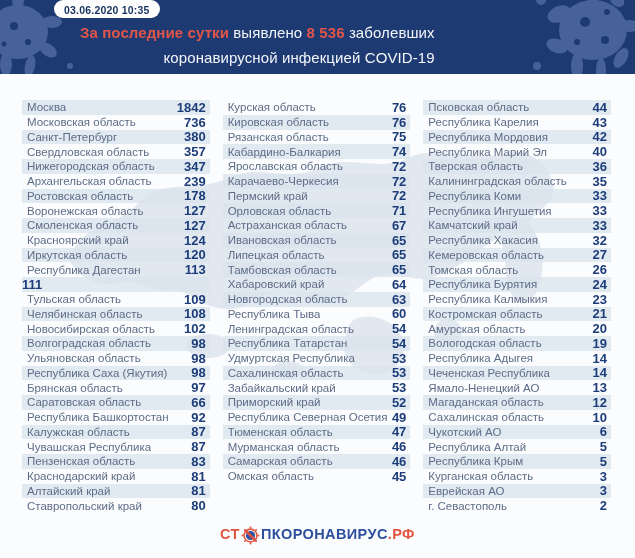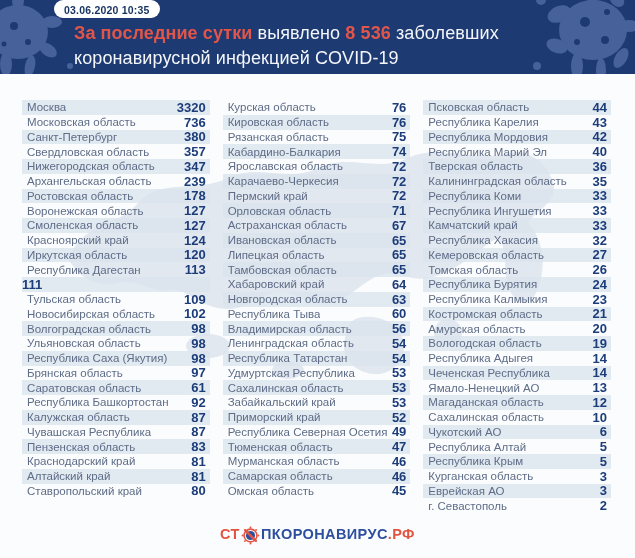--- a/index.html
+++ b/index.html
@@ -7,22 +7,22 @@
   .page{position:relative;width:635px;height:558px;background:#fbfcfd;overflow:hidden;}
 
   
   .header{position:relative;width:635px;height:74px;background:#1e3a72;overflow:hidden;}
   .splat{position:absolute;pointer-events:none;}
   .splat.right{right:-12px;top:-16px;}
   .splat.left{left:-30px;top:-8px;}
   .badge{position:absolute;left:54px;top:0;background:#ffffff;border-radius:9px;
          padding:2px 10px 2px 10px;height:14px;display:flex;align-items:flex-end;z-index:3;}
   .badge span{font-size:10.5px;font-weight:bold;color:#16315f;letter-spacing:.2px;}
-  .headline{position:absolute;left:74px;top:21px;z-index:2;font-size:18px;line-height:24.5px;
-            color:#f4f6fa;font-weight:500;letter-spacing:.1px;white-space:nowrap;}
+  .headline{position:absolute;left:80px;top:21px;z-index:2;font-size:15px;line-height:24.5px;
+            color:#f4f6fa;font-weight:500;letter-spacing:.1px;white-space:nowrap;text-align:right;}
   .headline .hl{color:#e25549;font-weight:bold;}
 
   
   .main{position:relative;width:635px;height:484px;}
   .map-watermark{position:absolute;left:58px;top:34px;z-index:0;opacity:.55;}
   .columns{position:relative;z-index:1;display:flex;gap:13px;padding:26px 24px 0 22px;}
   .col{flex:1;display:flex;flex-direction:column;min-width:0;}
   .row{display:flex;justify-content:space-between;align-items:center;height:14.75px;}
   .row.striped{background:rgba(219,227,237,0.8);}
   .region{font-size:11.5px;color:#5e6c87;padding-left:5px;white-space:nowrap;overflow:hidden;}
@@ -102,21 +102,21 @@
       <circle fill="#cfd9e6" cx="390" cy="225" r="14"></circle>
       <circle fill="#cfd9e6" cx="150,240" r="0"></circle>
       <ellipse fill="#cfd9e6" cx="150" cy="238" rx="22" ry="12"></ellipse>
       <ellipse fill="#cfd9e6" cx="230" cy="262" rx="16" ry="9"></ellipse>
     </svg>
 
     <div class="columns" id="columns">
         <div class="col">
           <div class="row striped">
             <span class="region">Москва</span>
-            <span class="value">3320</span>
+            <span class="value">1842</span>
           </div>
           <div class="row">
             <span class="region">Московская область</span>
             <span class="value">736</span>
           </div>
           <div class="row striped">
             <span class="region">Санкт-Петербург</span>
             <span class="value">380</span>
           </div>
           <div class="row">
@@ -155,20 +155,24 @@
             <span class="region">Республика Дагестан</span>
             <span class="value">113</span>
           </div>
           <div class="row striped">
             <span class="value">111</span>
           </div>
           <div class="row">
             <span class="region">Тульская область</span>
             <span class="value">109</span>
           </div>
+          <div class="row striped">
+            <span class="region">Челябинская область</span>
+            <span class="value">108</span>
+          </div>
           <div class="row">
             <span class="region">Новосибирская область</span>
             <span class="value">102</span>
           </div>
           <div class="row striped">
             <span class="region">Волгоградская область</span>
             <span class="value">98</span>
           </div>
           <div class="row">
             <span class="region">Ульяновская область</span>
@@ -177,21 +181,21 @@
           <div class="row striped">
             <span class="region">Республика Саха (Якутия)</span>
             <span class="value">98</span>
           </div>
           <div class="row">
             <span class="region">Брянская область</span>
             <span class="value">97</span>
           </div>
           <div class="row striped">
             <span class="region">Саратовская область</span>
-            <span class="value">61</span>
+            <span class="value">66</span>
           </div>
           <div class="row">
             <span class="region">Республика Башкортостан</span>
             <span class="value">92</span>
           </div>
           <div class="row striped">
             <span class="region">Калужская область</span>
             <span class="value">87</span>
           </div>
           <div class="row">
@@ -268,24 +272,20 @@
             <span class="region">Хабаровский край</span>
             <span class="value">64</span>
           </div>
           <div class="row striped">
             <span class="region">Новгородская область</span>
             <span class="value">63</span>
           </div>
           <div class="row">
             <span class="region">Республика Тыва</span>
             <span class="value">60</span>
-          </div>
-          <div class="row striped">
-            <span class="region">Владимирская область</span>
-            <span class="value">56</span>
           </div>
           <div class="row">
             <span class="region">Ленинградская область</span>
             <span class="value">54</span>
           </div>
           <div class="row striped">
             <span class="region">Республика Татарстан</span>
             <span class="value">54</span>
           </div>
           <div class="row">

